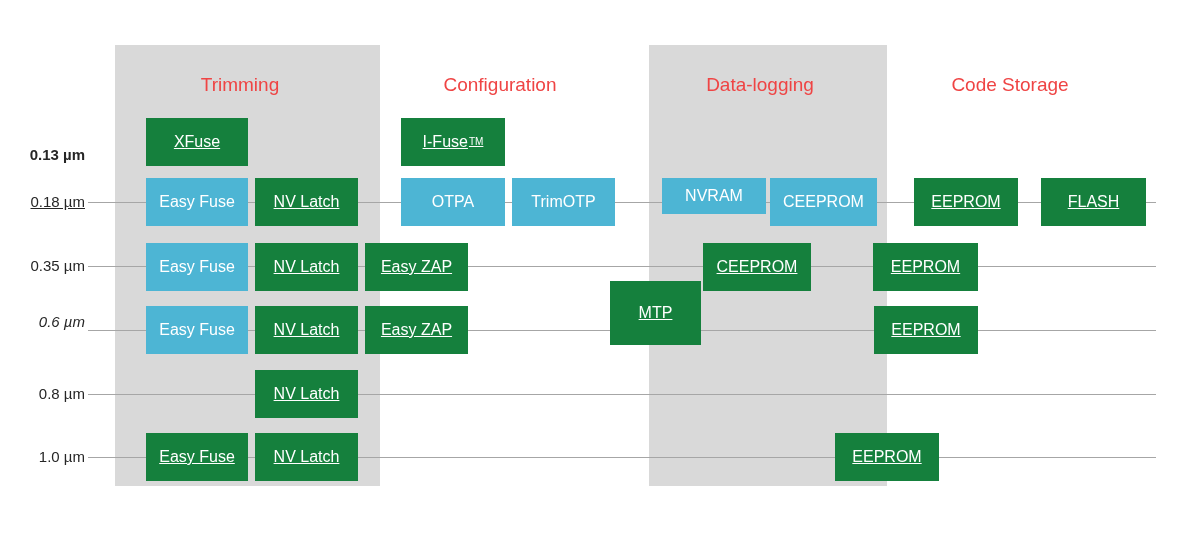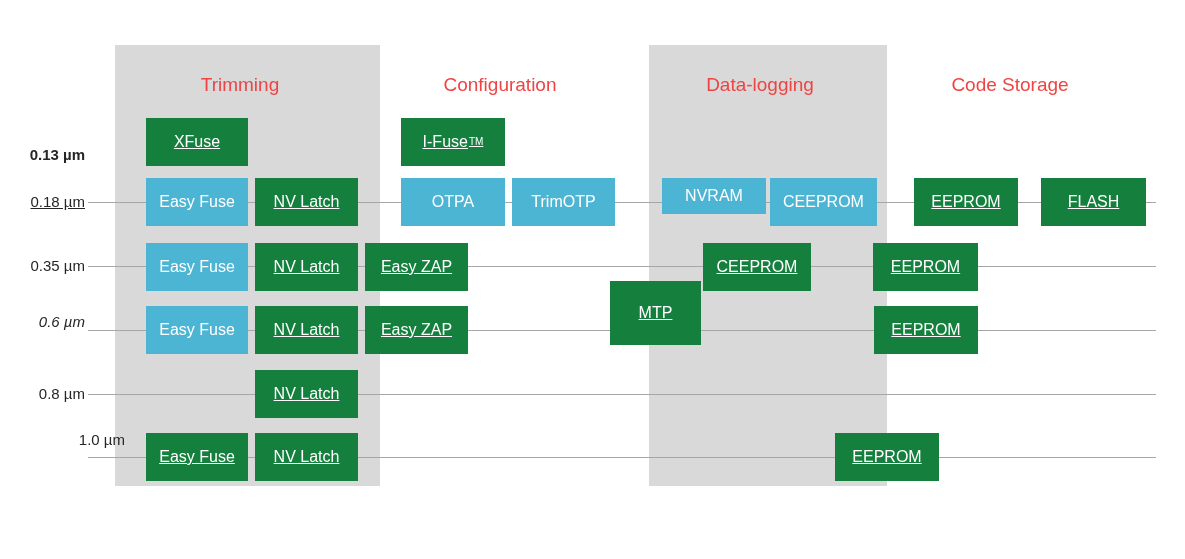--- a/index.html
+++ b/index.html
@@ -68,21 +68,21 @@
   <div class="col-header hdr-0">Trimming</div>
   <div class="col-header hdr-1">Configuration</div>
   <div class="col-header hdr-2">Data-logging</div>
   <div class="col-header hdr-3">Code Storage</div>
 
   <div class="row-label" style="top:145px;font-weight:bold;">0.13 µm</div>
   <div class="row-label" style="top:192px;text-decoration:underline;">0.18 µm</div>
   <div class="row-label" style="top:256px;">0.35 µm</div>
   <div class="row-label" style="top:312px;font-style:italic;">0.6 µm</div>
   <div class="row-label" style="top:384px;">0.8 µm</div>
-  <div class="row-label" style="top:430px;padding-left:40px;">1.0 µm</div>
+  <div class="row-label" style="top:447px;">1.0 µm</div>
 
   <div class="gridline" style="top:202px;"></div>
   <div class="gridline" style="top:266px;"></div>
   <div class="gridline" style="top:330px;"></div>
   <div class="gridline" style="top:394px;"></div>
   <div class="gridline" style="top:457px;"></div>
 
   <div id="boxes">
       <div class="box dark" style="left: 146px; width: 102px; top: 118px; height: 48px;">
         <span>XFuse</span>

